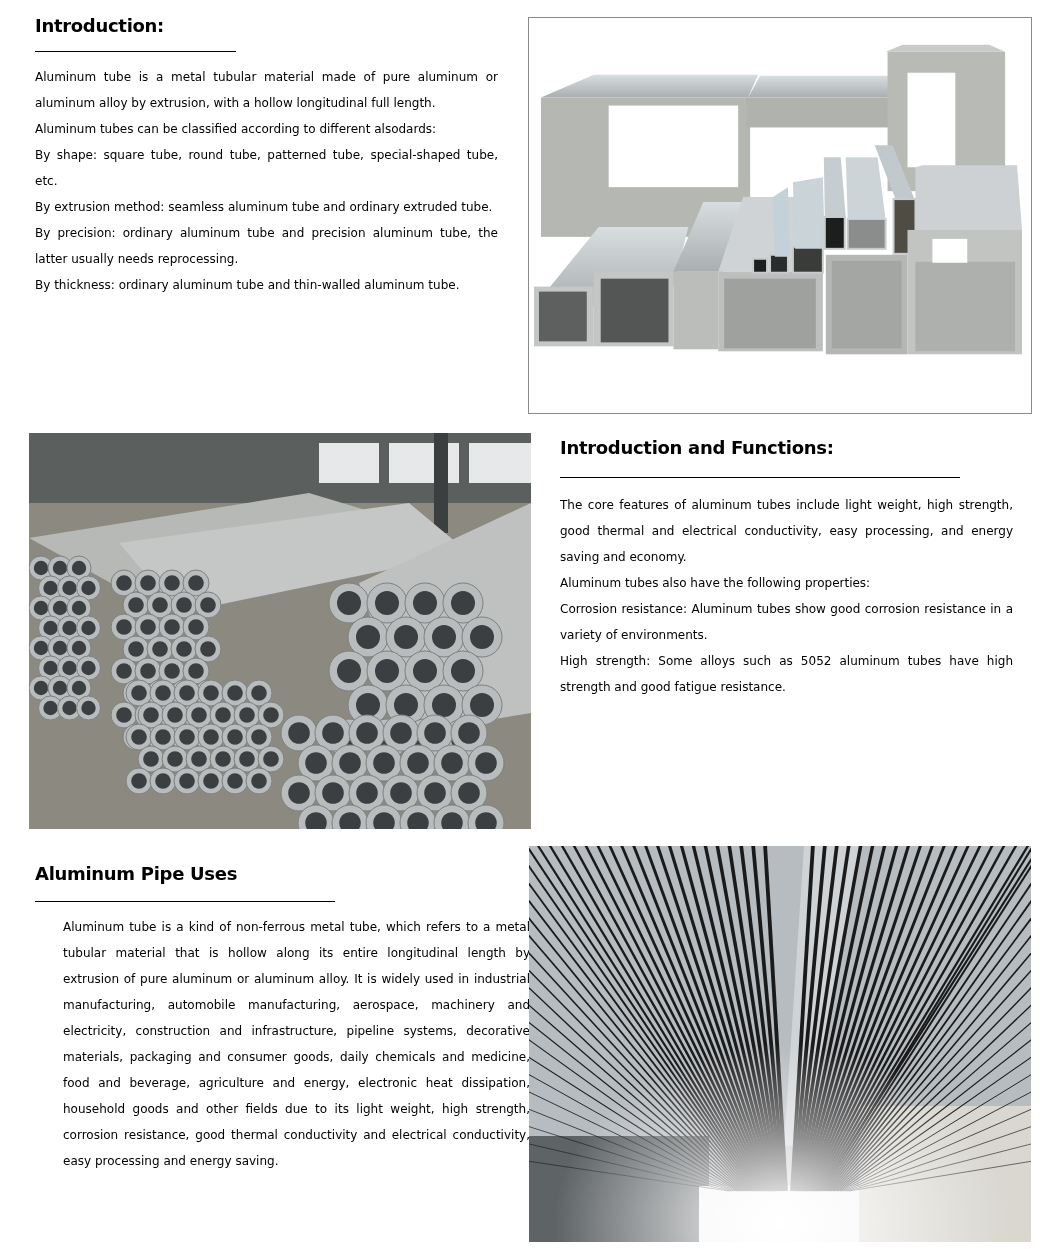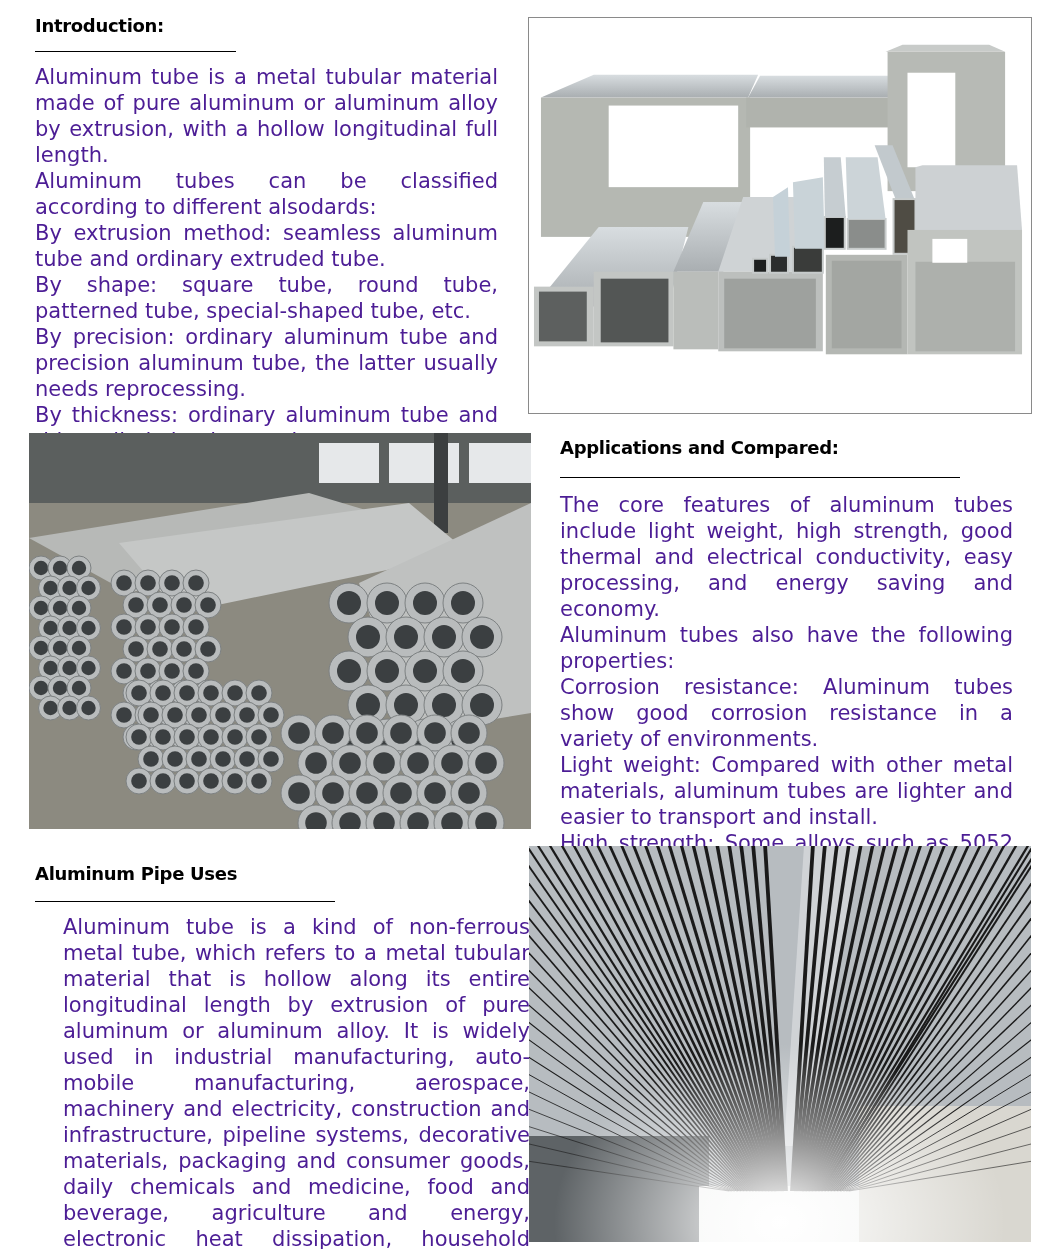--- a/index.html
+++ b/index.html
@@ -1,21 +1,21 @@
 <!DOCTYPE html>
 <html><head>
   <meta charset="utf-8">
   <style>
     html, body { margin: 0; padding: 0; background: #ffffff; }
     body { width: 1060px; height: 1249px; position: relative; overflow: hidden;
            font-family: "DejaVu Sans", sans-serif; color: #1a1a1a; }
     .heading { position: absolute; font-family: "DejaVu Sans", sans-serif; font-weight: bold;
                font-size: 18px; color: #000; margin: 0; line-height: 34px; letter-spacing: -0.3px; }
     .rule { position: absolute; height: 1px; background: #000; }
-    .para { position: absolute; margin: 0; font-size: 21px; line-height: 26px; color: #4c1d95;
+    .para { position: absolute; margin: 0; font-size: 12px; line-height: 26px; color: #000000;
             text-align: justify; hyphens: manual; }
     .para p { margin: 0; text-align: justify; text-align-last: left; }
     .photo { position: absolute; overflow: hidden; }
 
     
     #photo-square { left: 528px; top: 17px; width: 504px; height: 397px;
       border: 1px solid #8a8a8a; background: #fff; box-sizing: border-box; }
     #photo-square svg { width: 100%; height: 100%; display: block; }
 
     
@@ -27,22 +27,22 @@
     #photo-ceiling svg { width: 100%; height: 100%; display: block; }
   </style>
 </head>
 <body>
 
 <h2 class="heading" style="left:35px; top:9px;">Introduction:</h2>
 <div class="rule" style="left:35px; top:51px; width:201px;"></div>
 <div class="para" style="left:35px; top:64px; width:463px;">
   <p>Aluminum tube is a metal tubular material made of pure alu­minum or aluminum alloy by extrusion, with a hollow longitu­dinal full length.</p>
   <p>Aluminum tubes can be classified according to different also­dards:</p>
+  <p>By shape: square tube, round tube, patterned tube, spe­cial-shaped tube, etc.</p>
   <p>By extrusion method: seamless aluminum tube and ordinary extruded tube.</p>
-  <p>By shape: square tube, round tube, patterned tube, spe­cial-shaped tube, etc.</p>
   <p>By precision: ordinary aluminum tube and precision aluminum tube, the latter usually needs reprocessing.</p>
   <p>By thickness: ordinary aluminum tube and thin-walled alumi­num tube.</p>
 </div>
 
 <div class="photo" id="photo-square">
   <svg viewBox="0 0 504 397" preserveAspectRatio="none">
     <defs>
       <linearGradient id="alu1" x1="0" y1="0" x2="0" y2="1">
         <stop offset="0" stop-color="#d8dde0"></stop>
           <stop offset="1" stop-color="#a9aeb1"></stop>
@@ -363,27 +363,26 @@
         <circle cx="389" cy="390" r="18" fill="#b9bcbd" stroke="#7d8182" stroke-width="1"></circle>
         <circle cx="389" cy="390" r="10.799999999999999" fill="#3b3f41"></circle>
         <circle cx="423" cy="390" r="18" fill="#b9bcbd" stroke="#7d8182" stroke-width="1"></circle>
         <circle cx="423" cy="390" r="10.799999999999999" fill="#3b3f41"></circle>
         <circle cx="457" cy="390" r="18" fill="#b9bcbd" stroke="#7d8182" stroke-width="1"></circle>
         <circle cx="457" cy="390" r="10.799999999999999" fill="#3b3f41"></circle>
       </g>
   </svg>
 </div>
 
-<h2 class="heading" style="left:560px; top:431px;">Applications and Compared:</h2>
+<h2 class="heading" style="left:560px; top:431px;">Introduction and Functions:</h2>
 <div class="rule" style="left:560px; top:477px; width:400px;"></div>
 <div class="para" style="left:560px; top:492px; width:453px;">
   <p>The core features of aluminum tubes include light weight, high strength, good thermal and electrical conductivity, easy processing, and energy saving and economy.</p>
   <p>Aluminum tubes also have the following properties:</p>
   <p>Corrosion resistance: Aluminum tubes show good corrosion resistance in a variety of environments.</p>
-  <p>Light weight: Compared with other metal materials, alumi­num tubes are lighter and easier to transport and install.</p>
   <p>High strength: Some alloys such as 5052 aluminum tubes have high strength and good fatigue resistance.</p>
 </div>
 
 <h2 class="heading" style="left:35px; top:857px;">Aluminum Pipe Uses</h2>
 <div class="rule" style="left:35px; top:901px; width:300px;"></div>
 <div class="para" style="left:43px; top:914px; width:467px;margin-left:20px;">
   <p>Aluminum tube is a kind of non-ferrous metal tube, which refers to a metal tubular material that is hollow along its entire longitudinal length by extrusion of pure aluminum or alumi­num alloy. It is widely used in industrial manufacturing, auto­mobile manufacturing, aerospace, machinery and electricity, construction and infrastructure, pipeline systems, decorative materials, packaging and consumer goods, daily chemicals and medicine, food and beverage, agriculture and energy, electronic heat dissipation, household goods and other fields due to its light weight, high strength, corrosion resistance, good thermal conductivity and electrical conductivity, easy processing and energy saving.</p>
 </div>
 
 <div class="photo" id="photo-ceiling">

